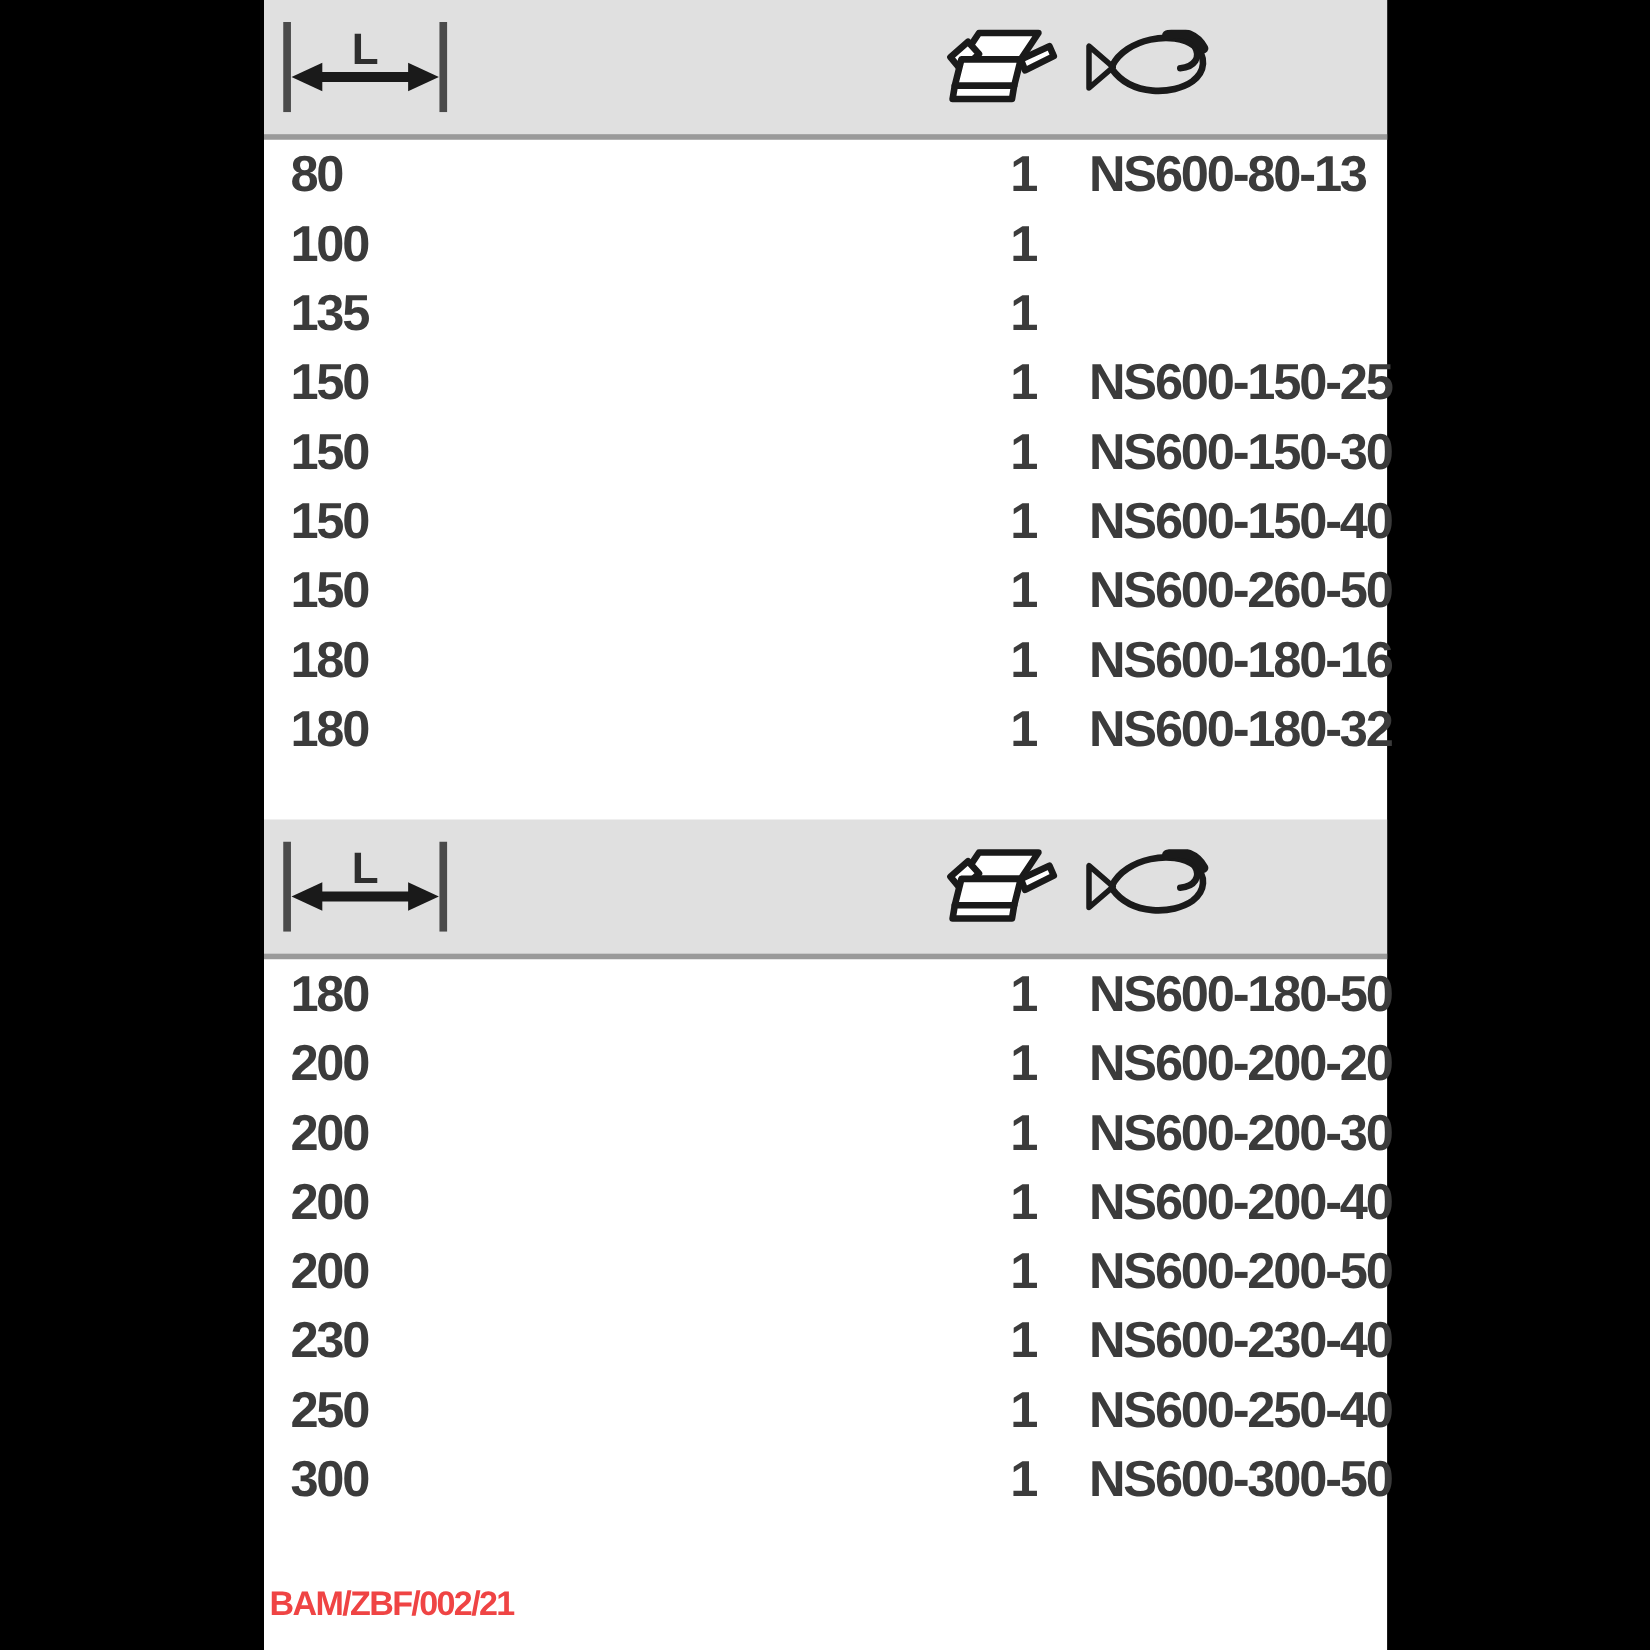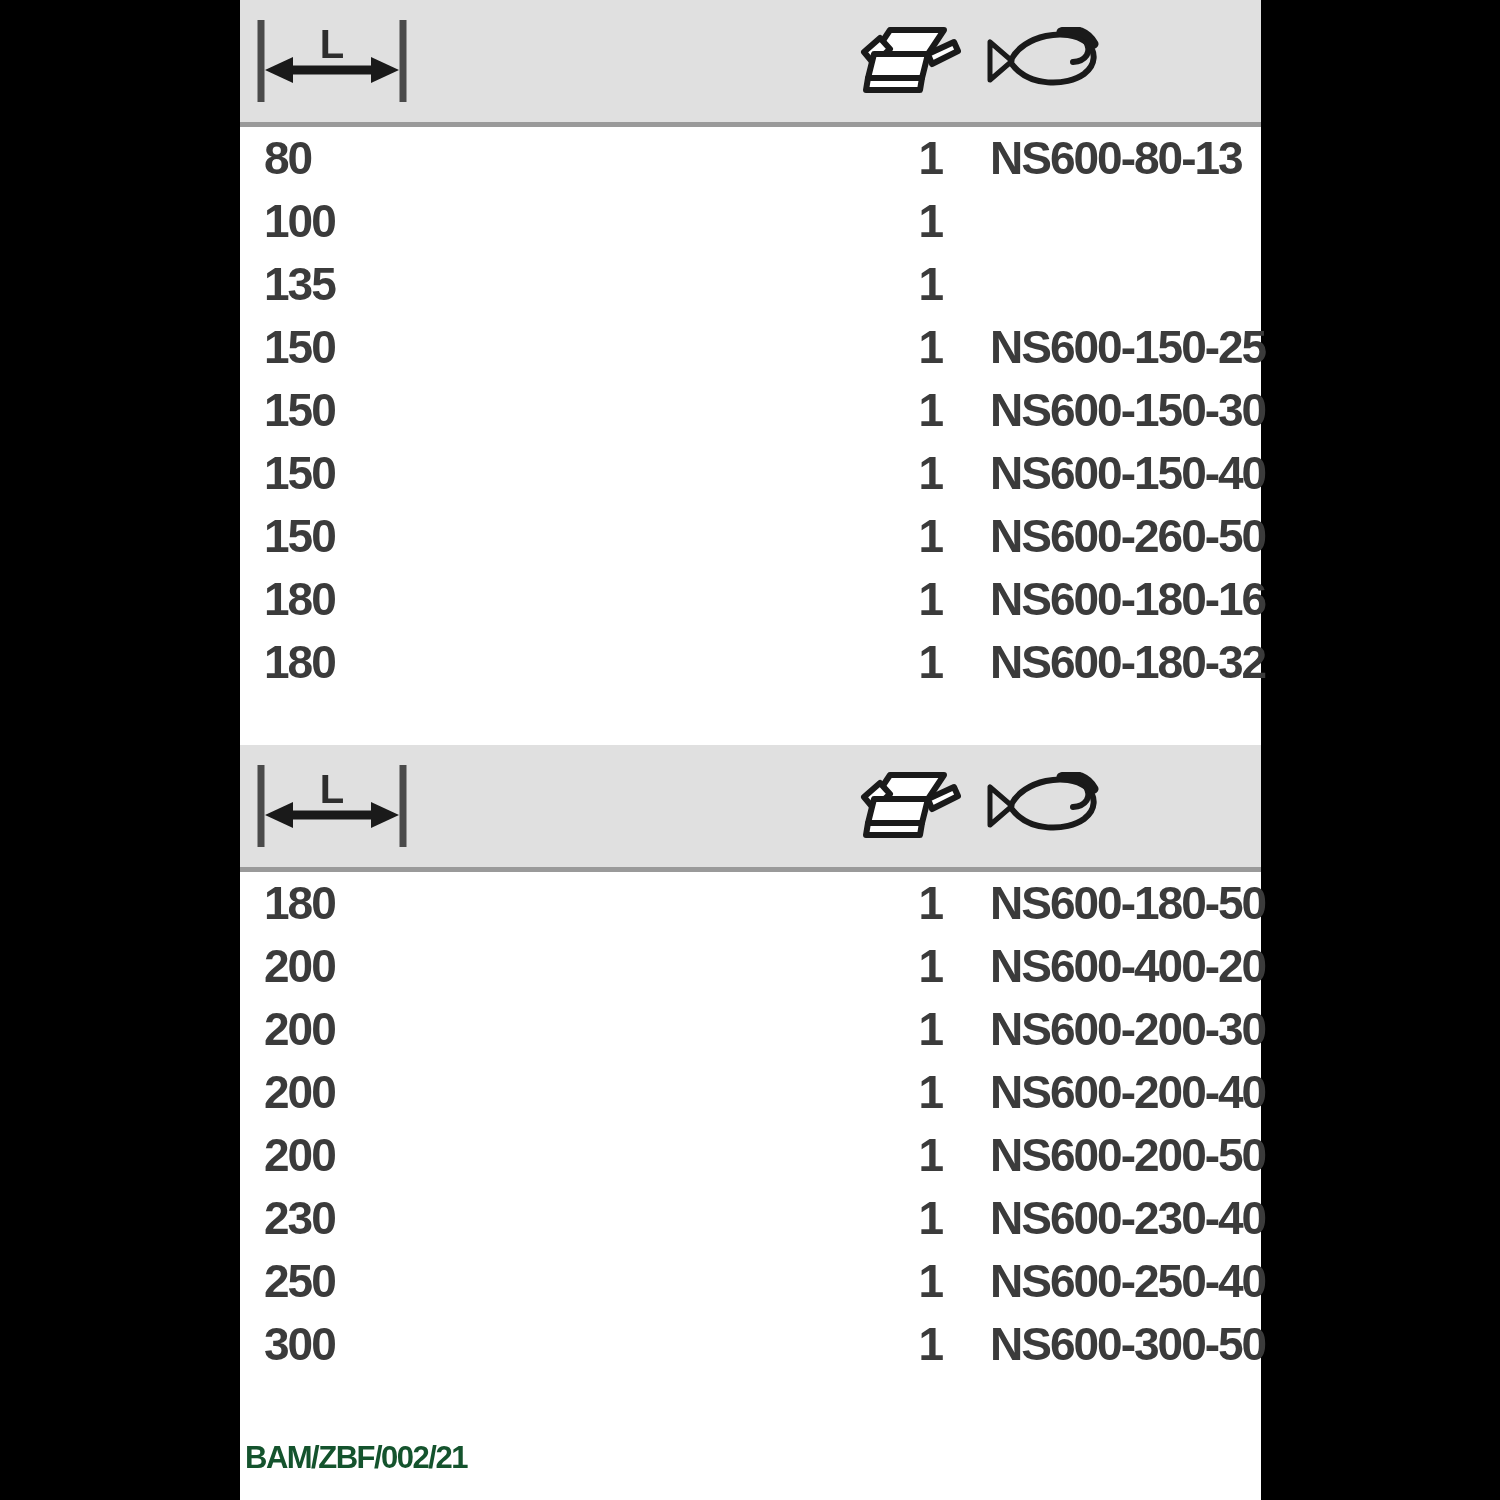--- a/index.html
+++ b/index.html
@@ -41,21 +41,21 @@
   .len { position: absolute; left: 13px; top: 0; margin-left: 11px; }
   .qty { position: absolute; left: 0; top: 0; width: 702px; text-align: right; }
   .code { position: absolute; left: 750px; top: 0; }
   .second-table { margin-top: 51px; }
   .footer-code {
     position: absolute;
     left: 5px; top: 1440px;
     font-weight: bold;
     font-size: 31px;
     letter-spacing: -1.5px;
-    color: #14532d;
+    color: #ef4444;
   }
   .dim-label {
     font-weight: bold;
     font-size: 40px;
     fill: #2e2e2e;
     font-family: "Liberation Sans", sans-serif;
   }
 </style>
 </head>
 <body>
@@ -167,21 +167,21 @@
     </div>
     <div class="rows">
         <div class="row">
           <span class="len">180</span>
           <span class="qty">1</span>
           <span class="code">NS600-180-50</span>
         </div>
         <div class="row">
           <span class="len">200</span>
           <span class="qty">1</span>
-          <span class="code">NS600-400-20</span>
+          <span class="code">NS600-200-20</span>
         </div>
         <div class="row">
           <span class="len">200</span>
           <span class="qty">1</span>
           <span class="code">NS600-200-30</span>
         </div>
         <div class="row">
           <span class="len">200</span>
           <span class="qty">1</span>
           <span class="code">NS600-200-40</span>

